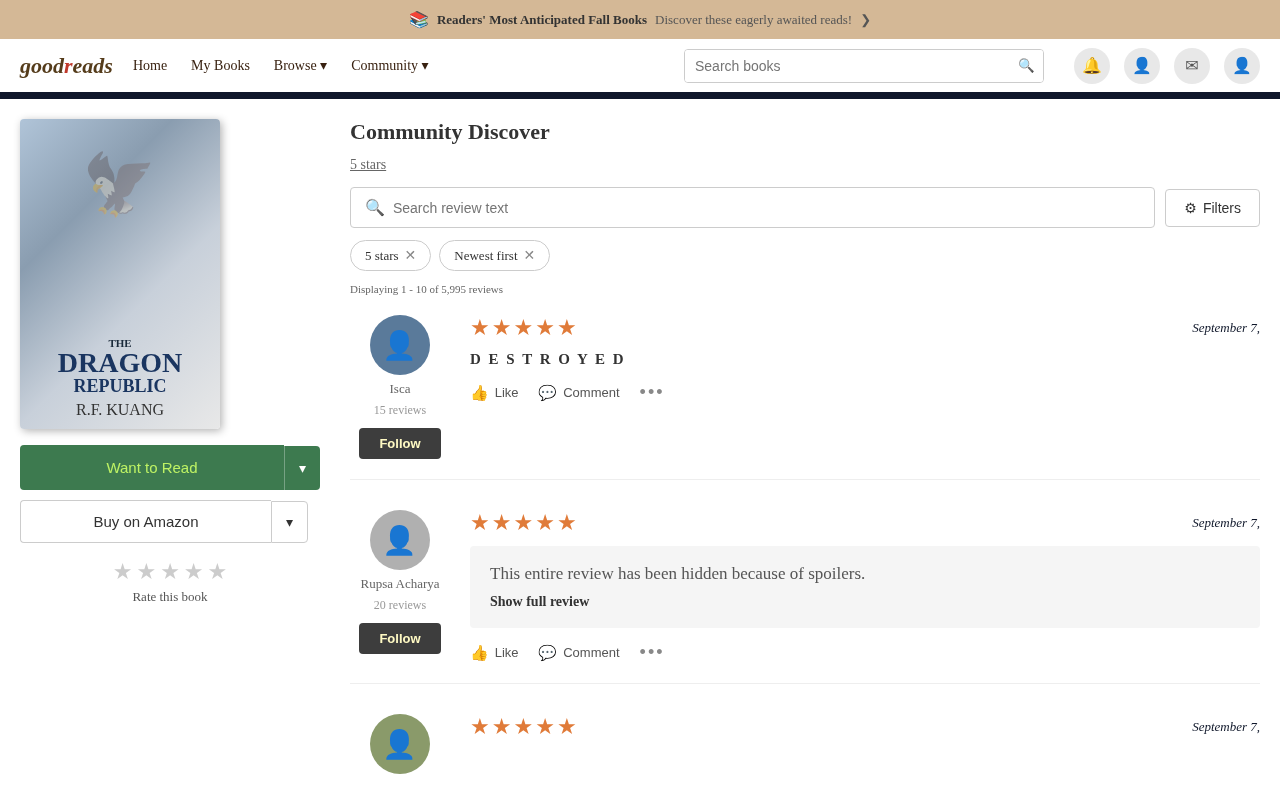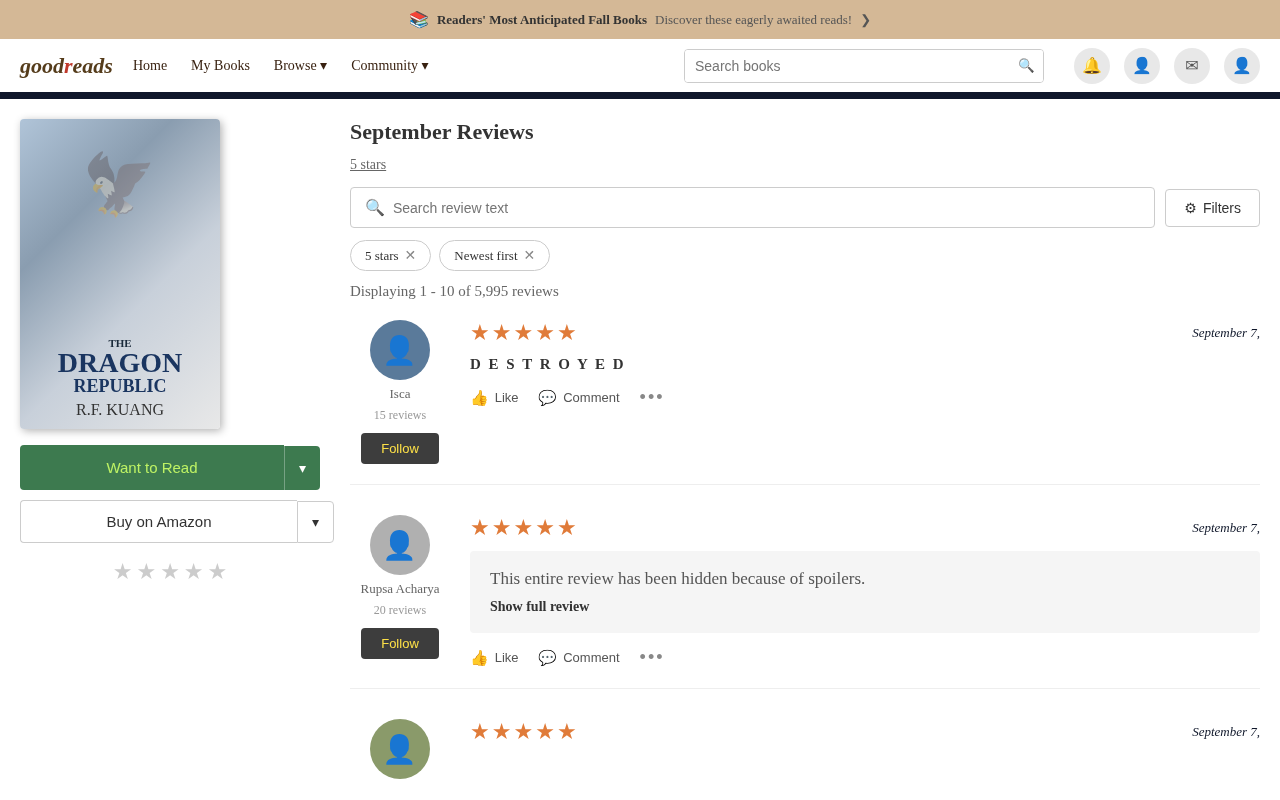--- a/index.html
+++ b/index.html
@@ -172,21 +172,21 @@
       padding: 14px 14px;
       cursor: pointer;
       border-radius: 0 4px 4px 0;
       font-size: 14px;
     }
 
     .buy-amazon-btn {
       display: flex;
       align-items: center;
       margin-top: 10px;
-      width: 314px;
+      width: 288px;
     }
     .buy-amazon-main {
       flex: 1;
       background: #fff;
       color: #333;
       border: 1px solid #ccc;
       border-right: none;
       padding: 12px 20px;
       font-size: 15px;
       cursor: pointer;
@@ -289,21 +289,21 @@
       border: 1px solid #ccc;
       border-radius: 20px;
       padding: 6px 14px;
       font-size: 13px;
       color: #333;
       background: #fff;
     }
     .filter-tag .remove { cursor: pointer; color: #888; font-size: 14px; }
 
     .displaying-text {
-      font-size: 15px;
+      font-size: 11px;
       color: #666;
       margin-bottom: 20px;
     }
 
     
     .review-card {
       display: flex;
       gap: 20px;
       margin-bottom: 30px;
       padding-bottom: 20px;
@@ -338,27 +338,28 @@
       text-align: center;
       text-decoration: none;
     }
     .reviewer-reviews {
       font-size: 12px;
       color: #999;
       text-align: center;
     }
     .follow-btn {
       background: #3d3d3d;
-      color: #fde047;
+      color: #fef9c3;
       border: none;
       padding: 8px 20px;
       border-radius: 4px;
       cursor: pointer;
       font-size: 13px;
       margin-top: 4px;
+      font-weight: bold;
     }
 
     .review-content {
       flex: 1;
     }
     .review-header {
       display: flex;
       align-items: center;
       justify-content: space-between;
       margin-bottom: 10px;
@@ -483,24 +484,25 @@
       <button class="buy-amazon-dropdown">▾</button>
     </div>
 
     <div class="star-rating">
       <span class="star">★</span>
       <span class="star">★</span>
       <span class="star">★</span>
       <span class="star">★</span>
       <span class="star">★</span>
     </div>
+    <div class="rate-label">Rate this book</div>
   </div>
 
   <div class="reviews-area">
-    <h2 class="community-reviews-title">September Reviews</h2>
+    <h2 class="community-reviews-title">Community Discover</h2>
     <a class="filter-stars-link">5 stars</a>
 
     
     <div class="search-filters-row">
       <div class="review-search-box">
         <span class="review-search-icon">🔍</span>
         <input type="text" placeholder="Search review text" style="">
       </div>
       <button class="filters-btn">
         <span>⚙</span>

